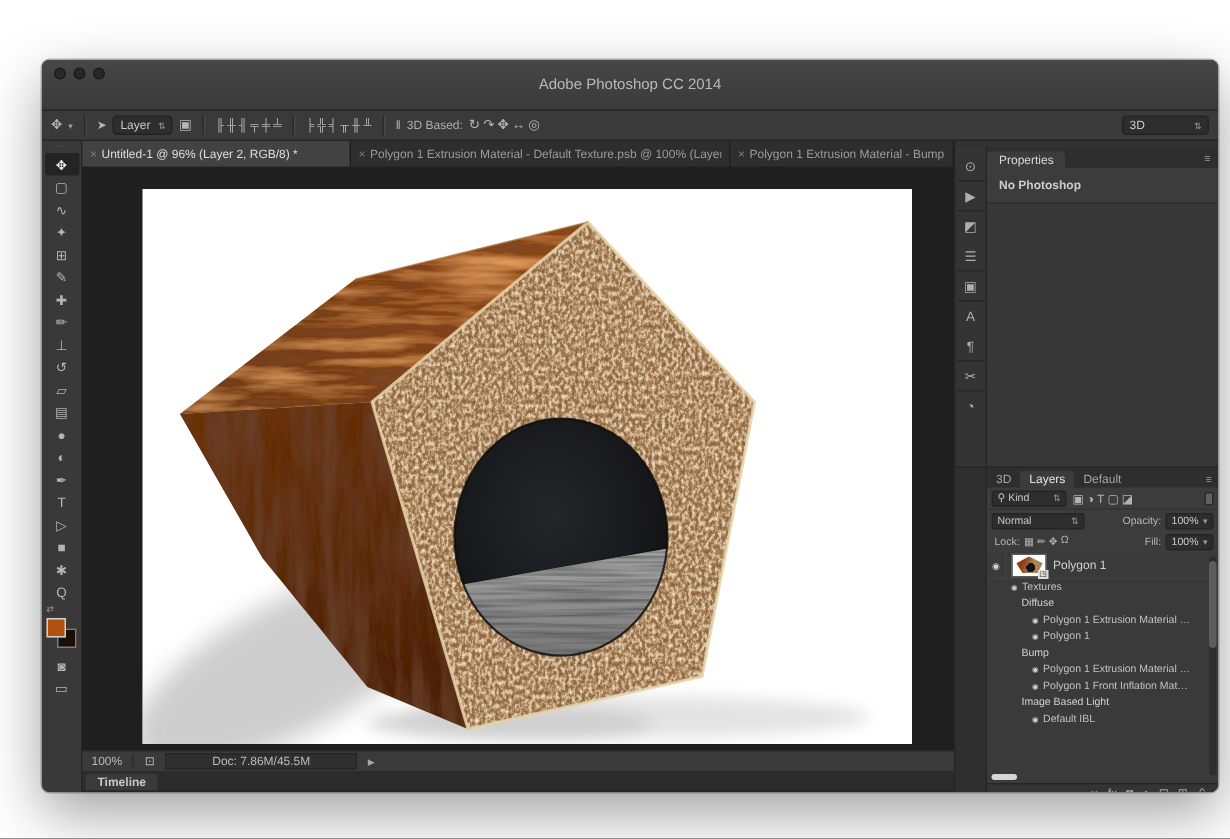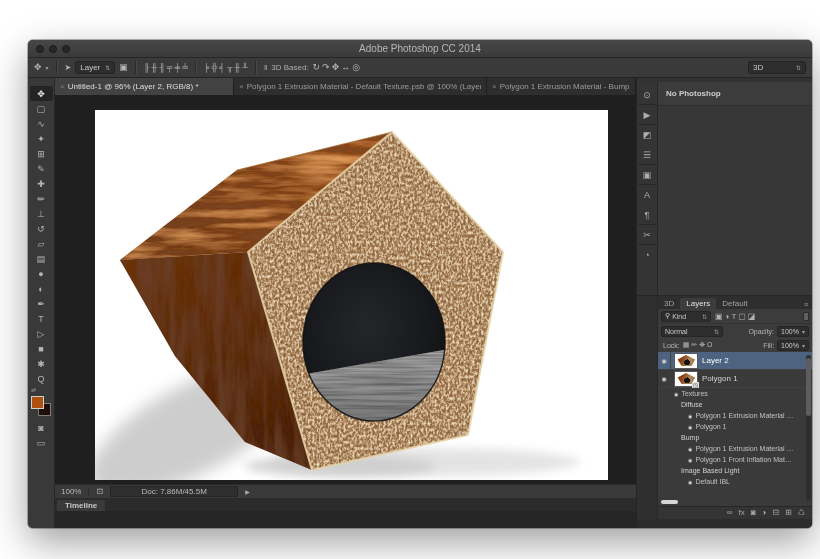--- a/index.html
+++ b/index.html
@@ -2,21 +2,21 @@
 <html><head>
 <meta charset="utf-8">
 <style>
   * { box-sizing: border-box; margin: 0; padding: 0; }
   body { width:820px; height:559px; background:#ffffff; position:relative; overflow:hidden;
          font-family:"Liberation Sans", sans-serif; }
   #window { position:absolute; left:28px; top:40px; width:784px; height:488px;
             background:#323232; border-radius:5px; overflow:hidden; color:#c6c6c6;
             box-shadow:0 14px 38px rgba(0,0,0,.38), 0 0 0 1px rgba(0,0,0,.28); }
   
-  .titlebar { height:18px; background:linear-gradient(#474747,#3a3a3a); border-bottom:1px solid #262626;
+  .titlebar { height:34px; background:linear-gradient(#474747,#3a3a3a); border-bottom:1px solid #262626;
               display:flex; align-items:center; position:relative; }
   .lights { position:absolute; left:8px; top:5px; display:flex; gap:5px; }
   .light { width:8px; height:8px; border-radius:50%; background:#282828; border:1px solid #1b1b1b; }
   .title { flex:1; text-align:center; font-size:10px; color:#b8b8b8; }
   
   .optionsbar { height:20px; background:#3a3a3a; border-bottom:1px solid #242424;
                 display:flex; align-items:center; padding:0 6px; gap:4px; font-size:8px; color:#adadad; }
   .obicon { font-size:9px; line-height:1; color:#b5b5b5; }
   .obicon.sm { font-size:8px; }
   .obsep { width:2px; height:13px; border-left:1px solid #2a2a2a; border-right:1px solid #484848; margin:0 3px; }
@@ -352,20 +352,24 @@
             <div class="stripicon sep">▶</div>
             <div class="stripicon">◩</div>
             <div class="stripicon sep">☰</div>
             <div class="stripicon sep">▣</div>
             <div class="stripicon">A</div>
             <div class="stripicon sep">¶</div>
             <div class="stripicon sep">✂</div>
             <div class="stripicon">◔</div>
           </div>
         <div class="propspanel">
+          <div class="panelheader">
+            <span class="paneltab">Properties</span>
+            <span class="panelmenu">≡</span>
+          </div>
           <div class="propsempty">No Photoshop</div>
           <div class="propsbody"></div>
         </div>
       </div>
       <div class="layersgroup">
         <div class="strip2"></div>
         <div class="layerspanel">
           <div class="ltabs" id="ltabs">
               <span class="ltab">3D</span>
               <span class="ltab active">Layers</span>
@@ -406,29 +410,20 @@
                 <span class="lockicon">✥</span>
                 <span class="lockicon">Ω</span>
               </span>
             <span class="rowlabel pushright">Fill:</span>
             <div class="valuebox">
               <span>100%</span>
               <span class="ddcaret">▾</span>
             </div>
           </div>
           <div class="layerslist" id="layerslist">
-              <div class="lrow selected" style="background: rgb(77, 99, 128);">
-                <span class="eyewell">
-                  <span class="eye">◉</span>
-                </span>
-                <span class="thumb">
-                  <span class="thumbshape"></span>
-                </span>
-                <span>Layer 2</span>
-              </div>
               <div class="lrow">
                 <span class="eyewell">
                   <span class="eye">◉</span>
                 </span>
                 <span class="thumb">
                   <span class="thumbshape"></span>
                   <span class="badge3d">◳</span>
                 </span>
                 <span>Polygon 1</span>
               </div>

